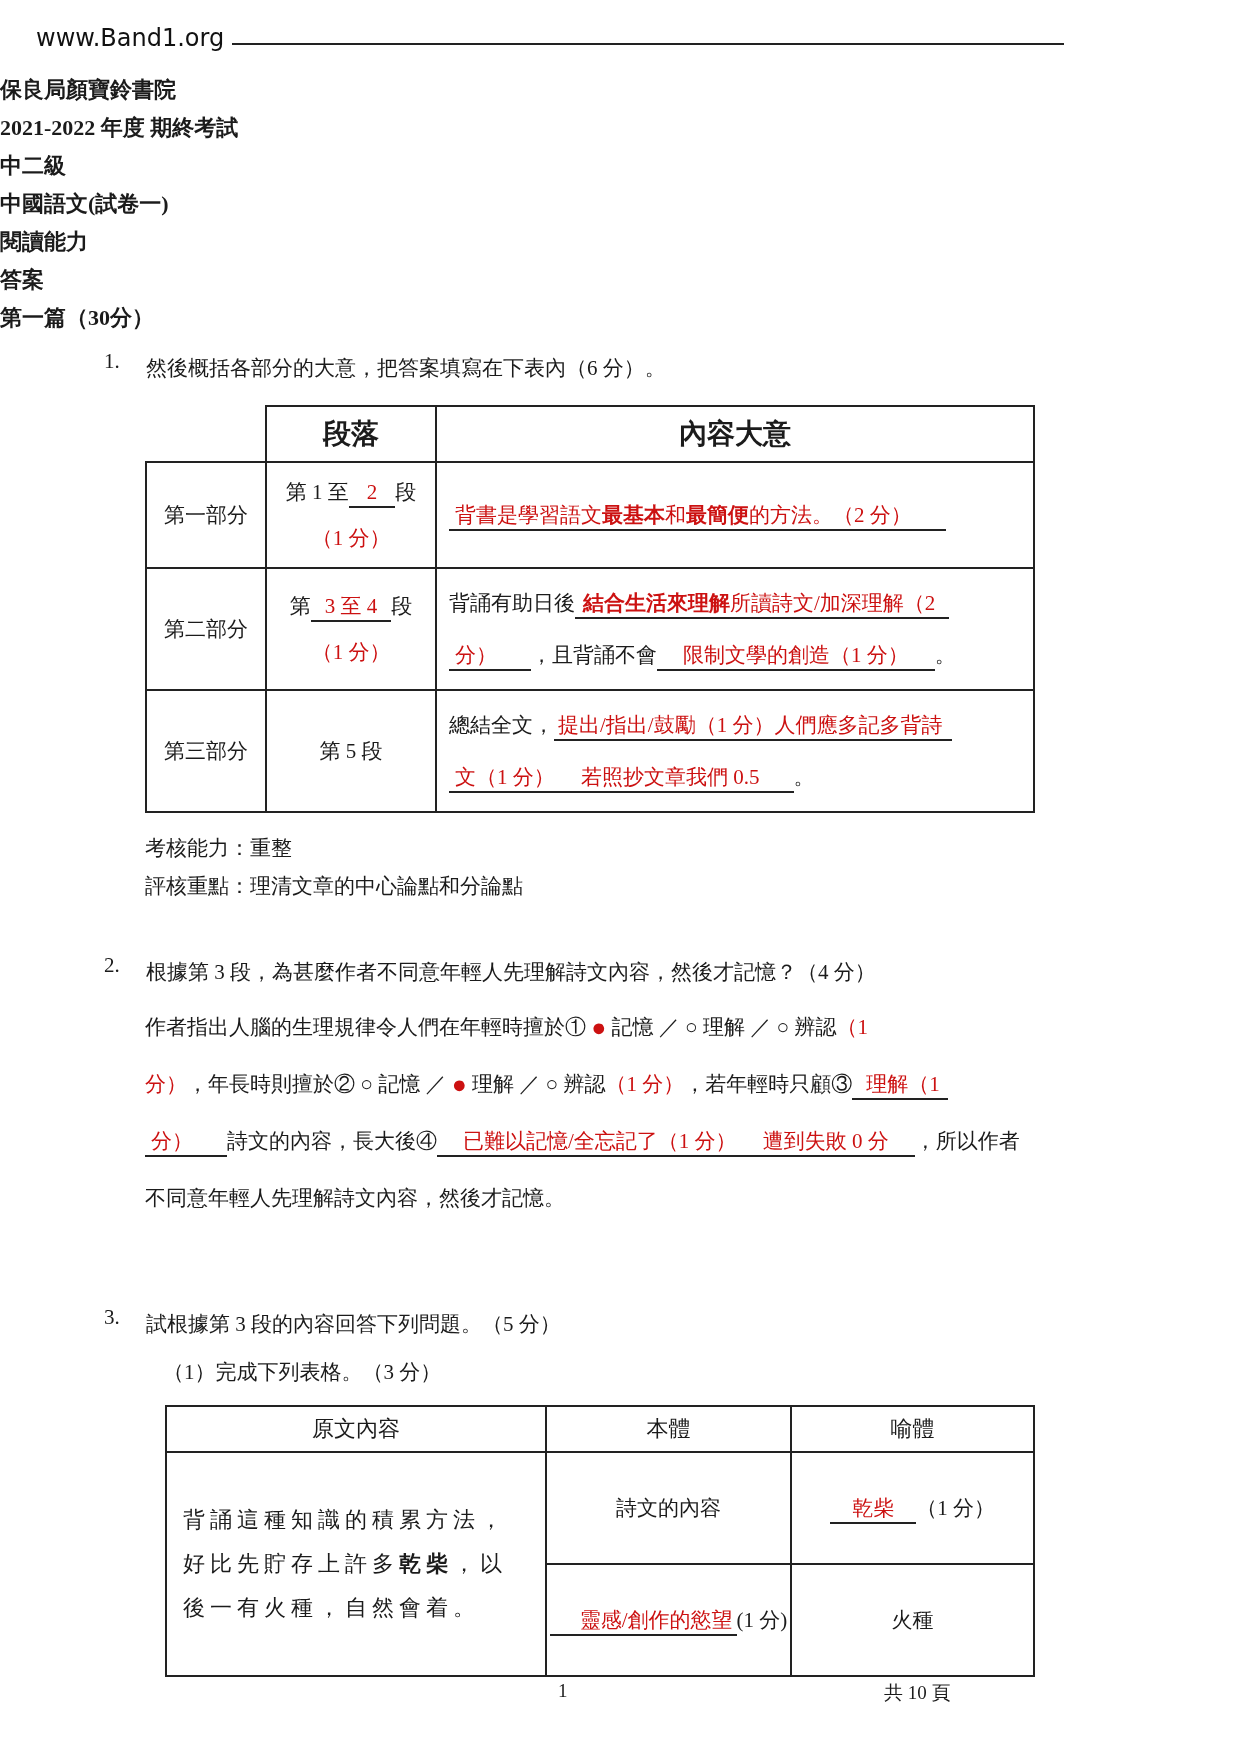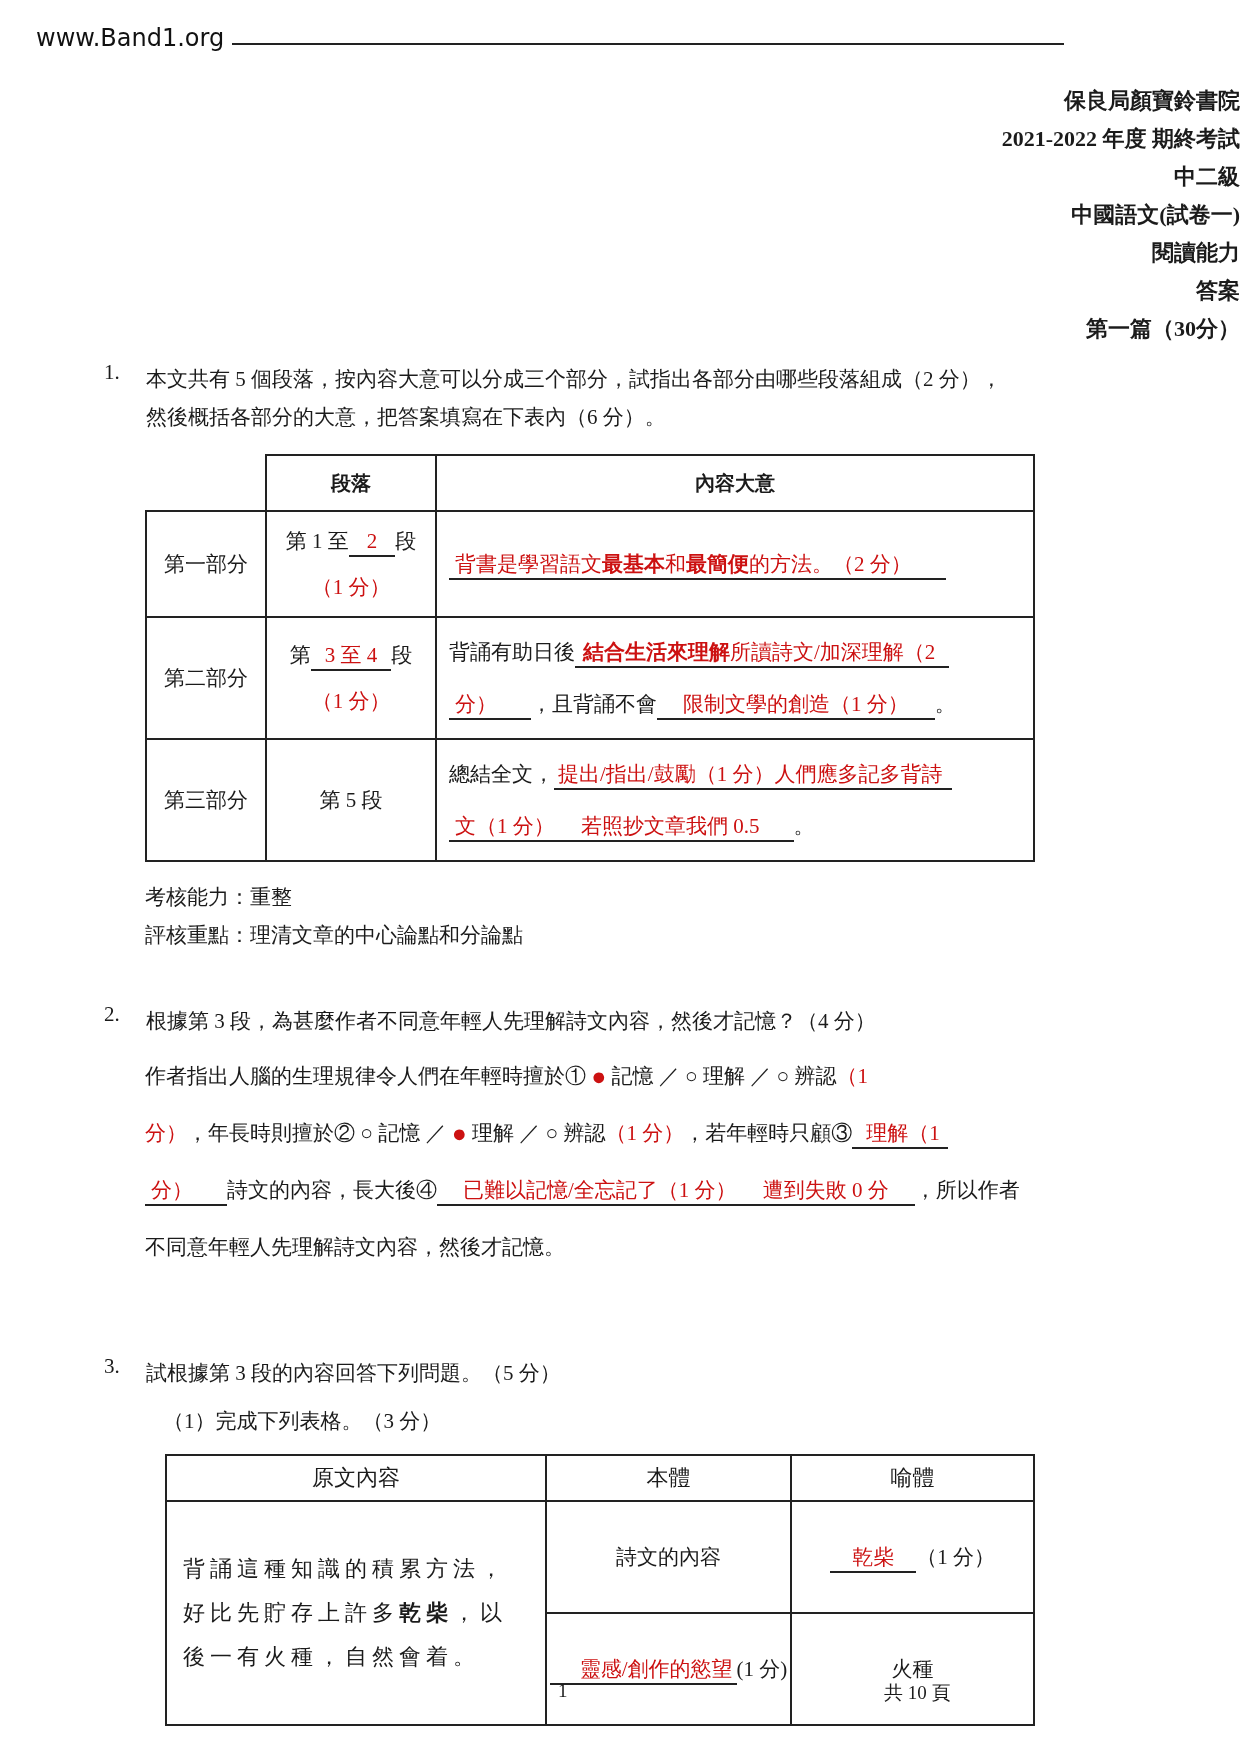--- a/index.html
+++ b/index.html
@@ -10,38 +10,38 @@
     background:#ffffff; color:var(--ink);
     font-family:"Liberation Serif","DejaVu Serif",serif;
     font-size:21px;
   }
   
   .topbar { display:flex; align-items:flex-end; gap:8px; padding:24px 176px 0 36px; }
   .site   { font-family:"DejaVu Sans","Liberation Sans",sans-serif; font-size:24px; color:#111; white-space:nowrap; }
   .rule   { flex:1; border-bottom:2px solid var(--line); margin-bottom:7px; }
 
   
-  .titles { margin-top:30px; text-align:right; font-weight:bold; font-size:22px; line-height:38px; }
+  .titles { margin-top:19px; text-align:left; font-weight:bold; font-size:22px; line-height:38px; }
 
   
   .q   { display:flex; margin:12px 60px 0 104px; }
   .qn  { flex:none; width:42px; }
   .qt  { flex:1; line-height:38px; }
 
   .red { color:var(--red); }
   .b   { font-weight:bold;margin-top:27px; }
   .ul  { border-bottom:2px solid var(--line); padding:0 6px 2px 6px; }
   .padR { padding-right:34px; }
   .padW { padding:0 26px 2px 26px; }
 
   
   table.t1 { border-collapse:collapse; table-layout:fixed; width:888px; margin:18px 0 0 145px; }
   table.t1 th, table.t1 td { border:2px solid var(--line); }
   table.t1 th.blank { border:none; }
-  table.t1 th { font-weight:bold; height:56px; text-align:center; font-size:20px; }
+  table.t1 th { font-weight:bold; height:56px; text-align:center; font-size:28px; }
   td.part { width:120px; text-align:center; vertical-align:middle; }
   td.para { width:170px; text-align:center; vertical-align:middle; line-height:46px; padding:6px 13px; }
   td.sum  { width:598px; vertical-align:middle; padding:8px 6px 8px 12px; }
   td.sum .ln { line-height:52px; white-space:nowrap; }
 
   .notes { margin:16px 0 0 145px; line-height:38px; }
 
   
   .ans { margin:8px 40px 0 145px; }
   .ans .ln { line-height:57px; white-space:nowrap; }
@@ -76,21 +76,20 @@
   <div>中二級</div>
   <div>中國語文(試卷一)</div>
   <div>閱讀能力</div>
   <div>答案</div>
   <div>第一篇（30分）</div>
 </div>
 
 <div class="q">
   <span class="qn">1.</span>
   <div class="qt">
-    <div>本文共有 5 個段落，按內容大意可以分成三个部分，試指出各部分由哪些段落組成（2 分），</div>
     <div>然後概括各部分的大意，把答案填寫在下表內（6 分）。</div>
   </div>
 </div>
 
 <table class="t1">
   <tbody>
       <tr>
     <th class="blank" style="width:120px"></th>
     <th style="width:170px">段落</th>
     <th style="width:598px">內容大意</th>

